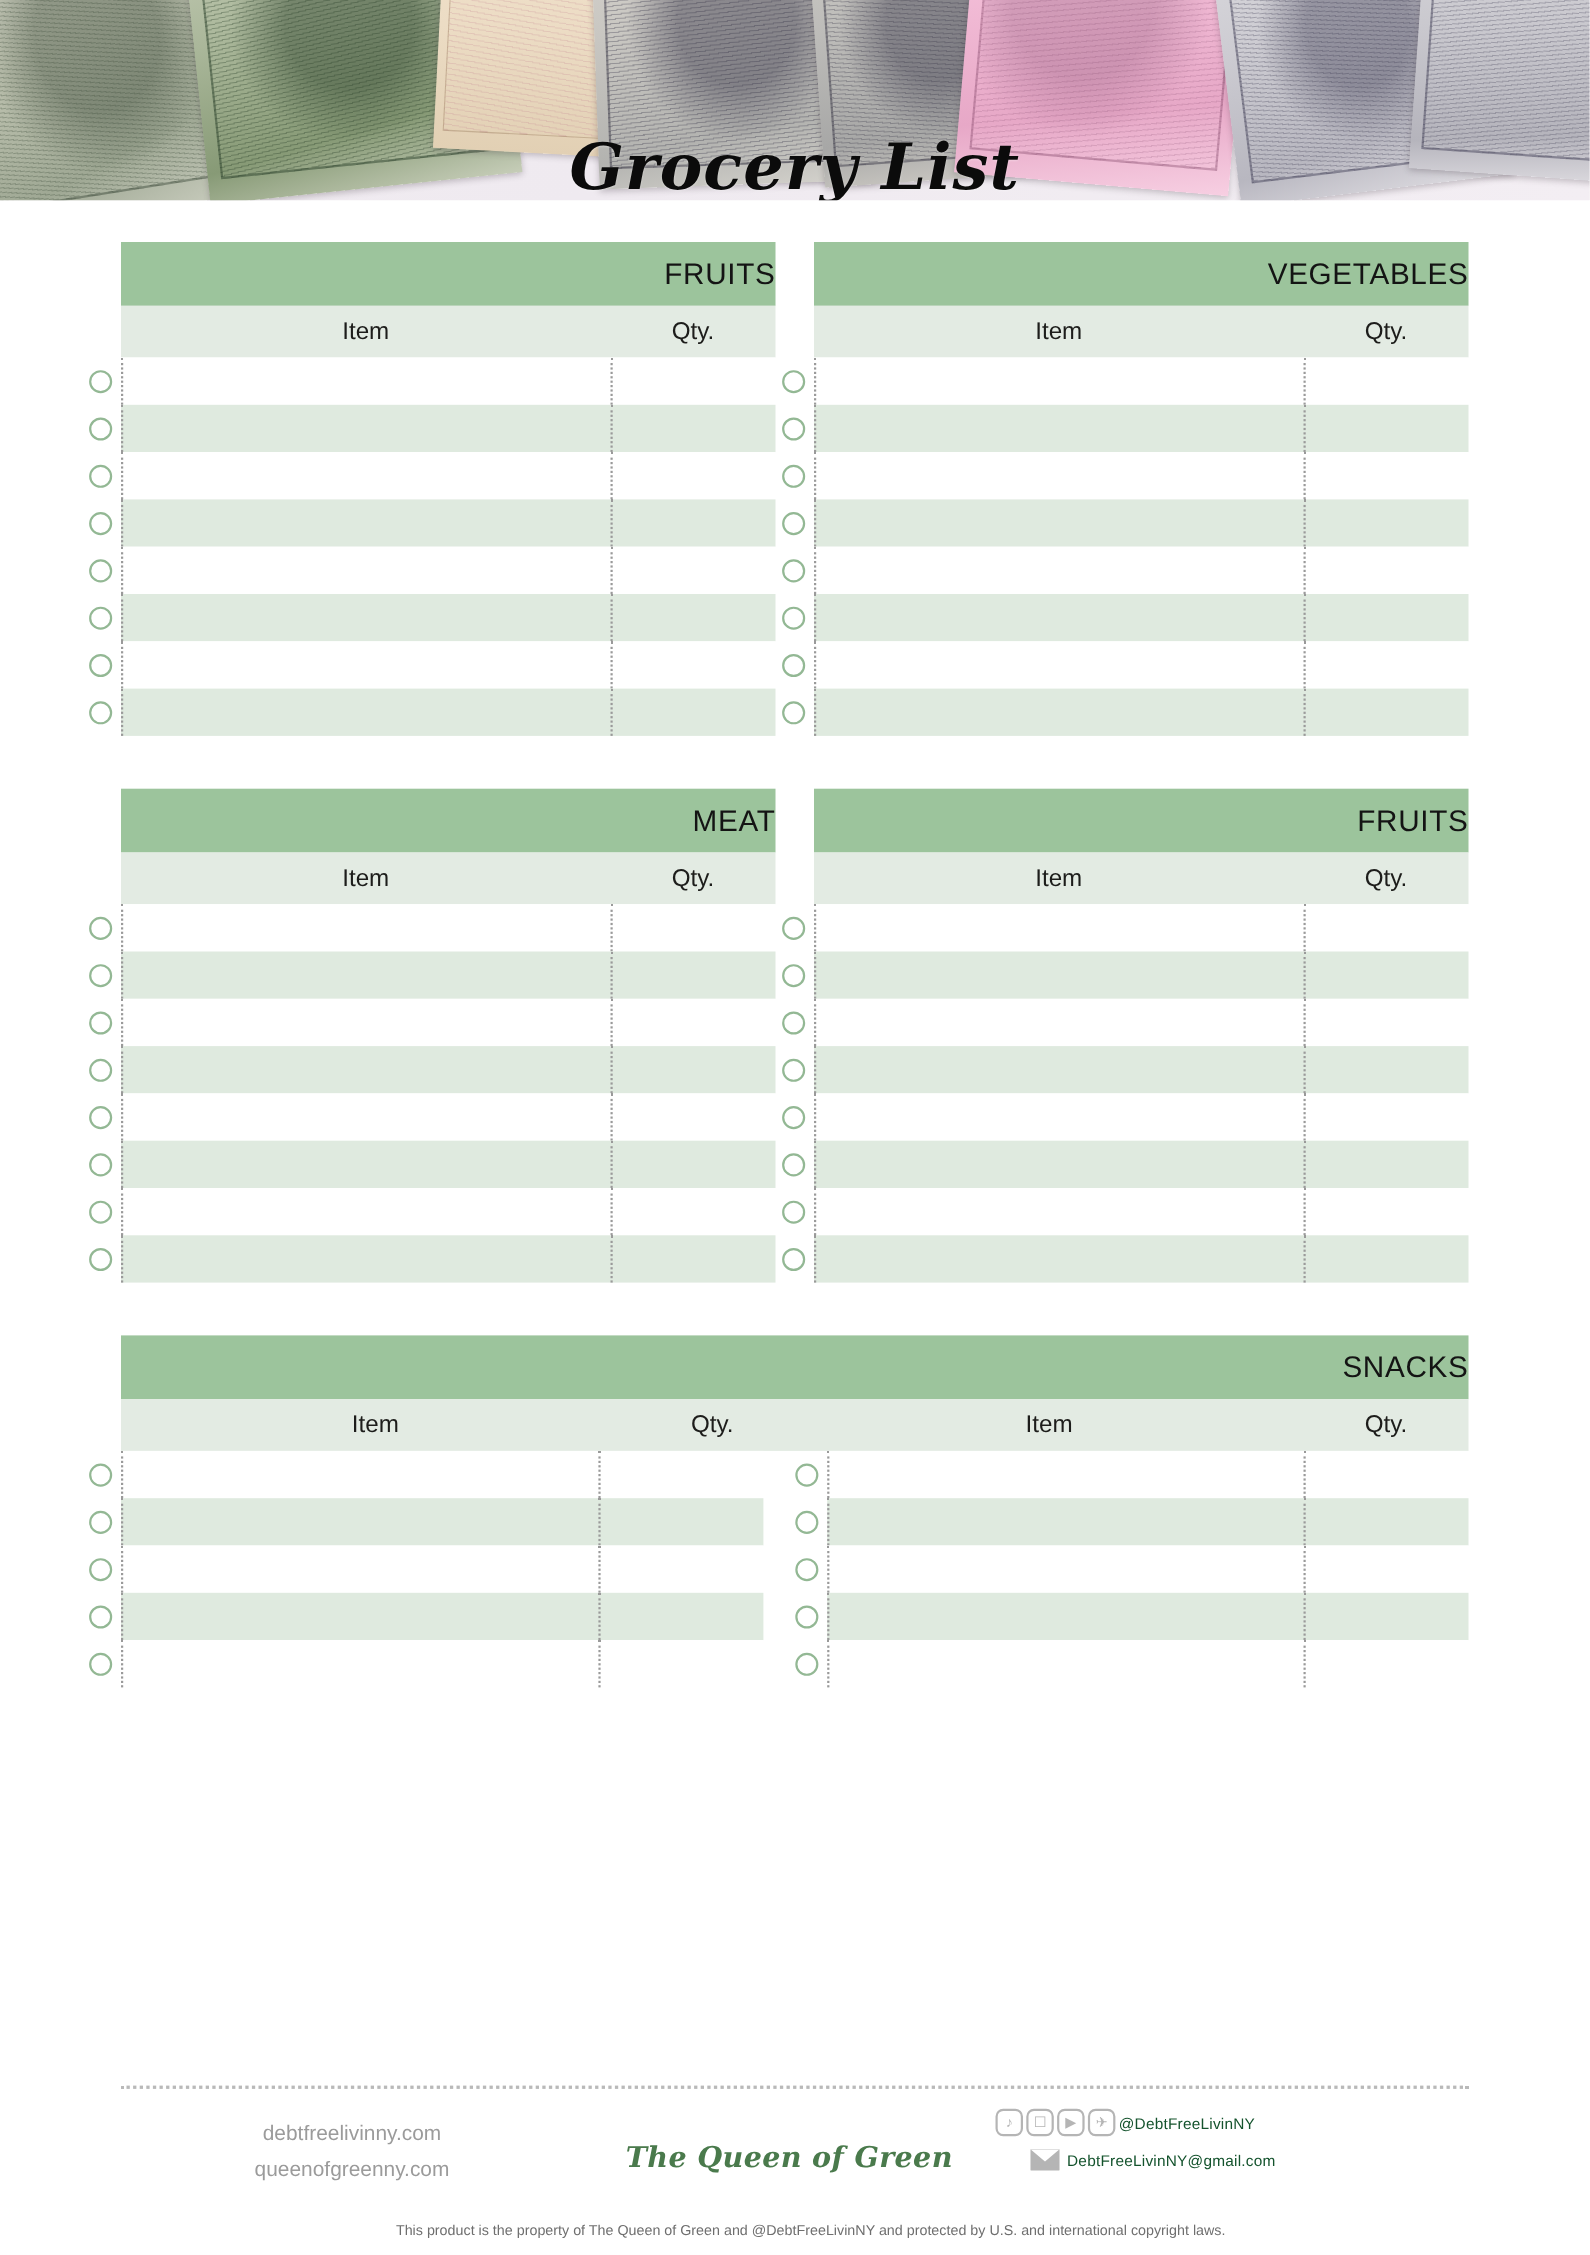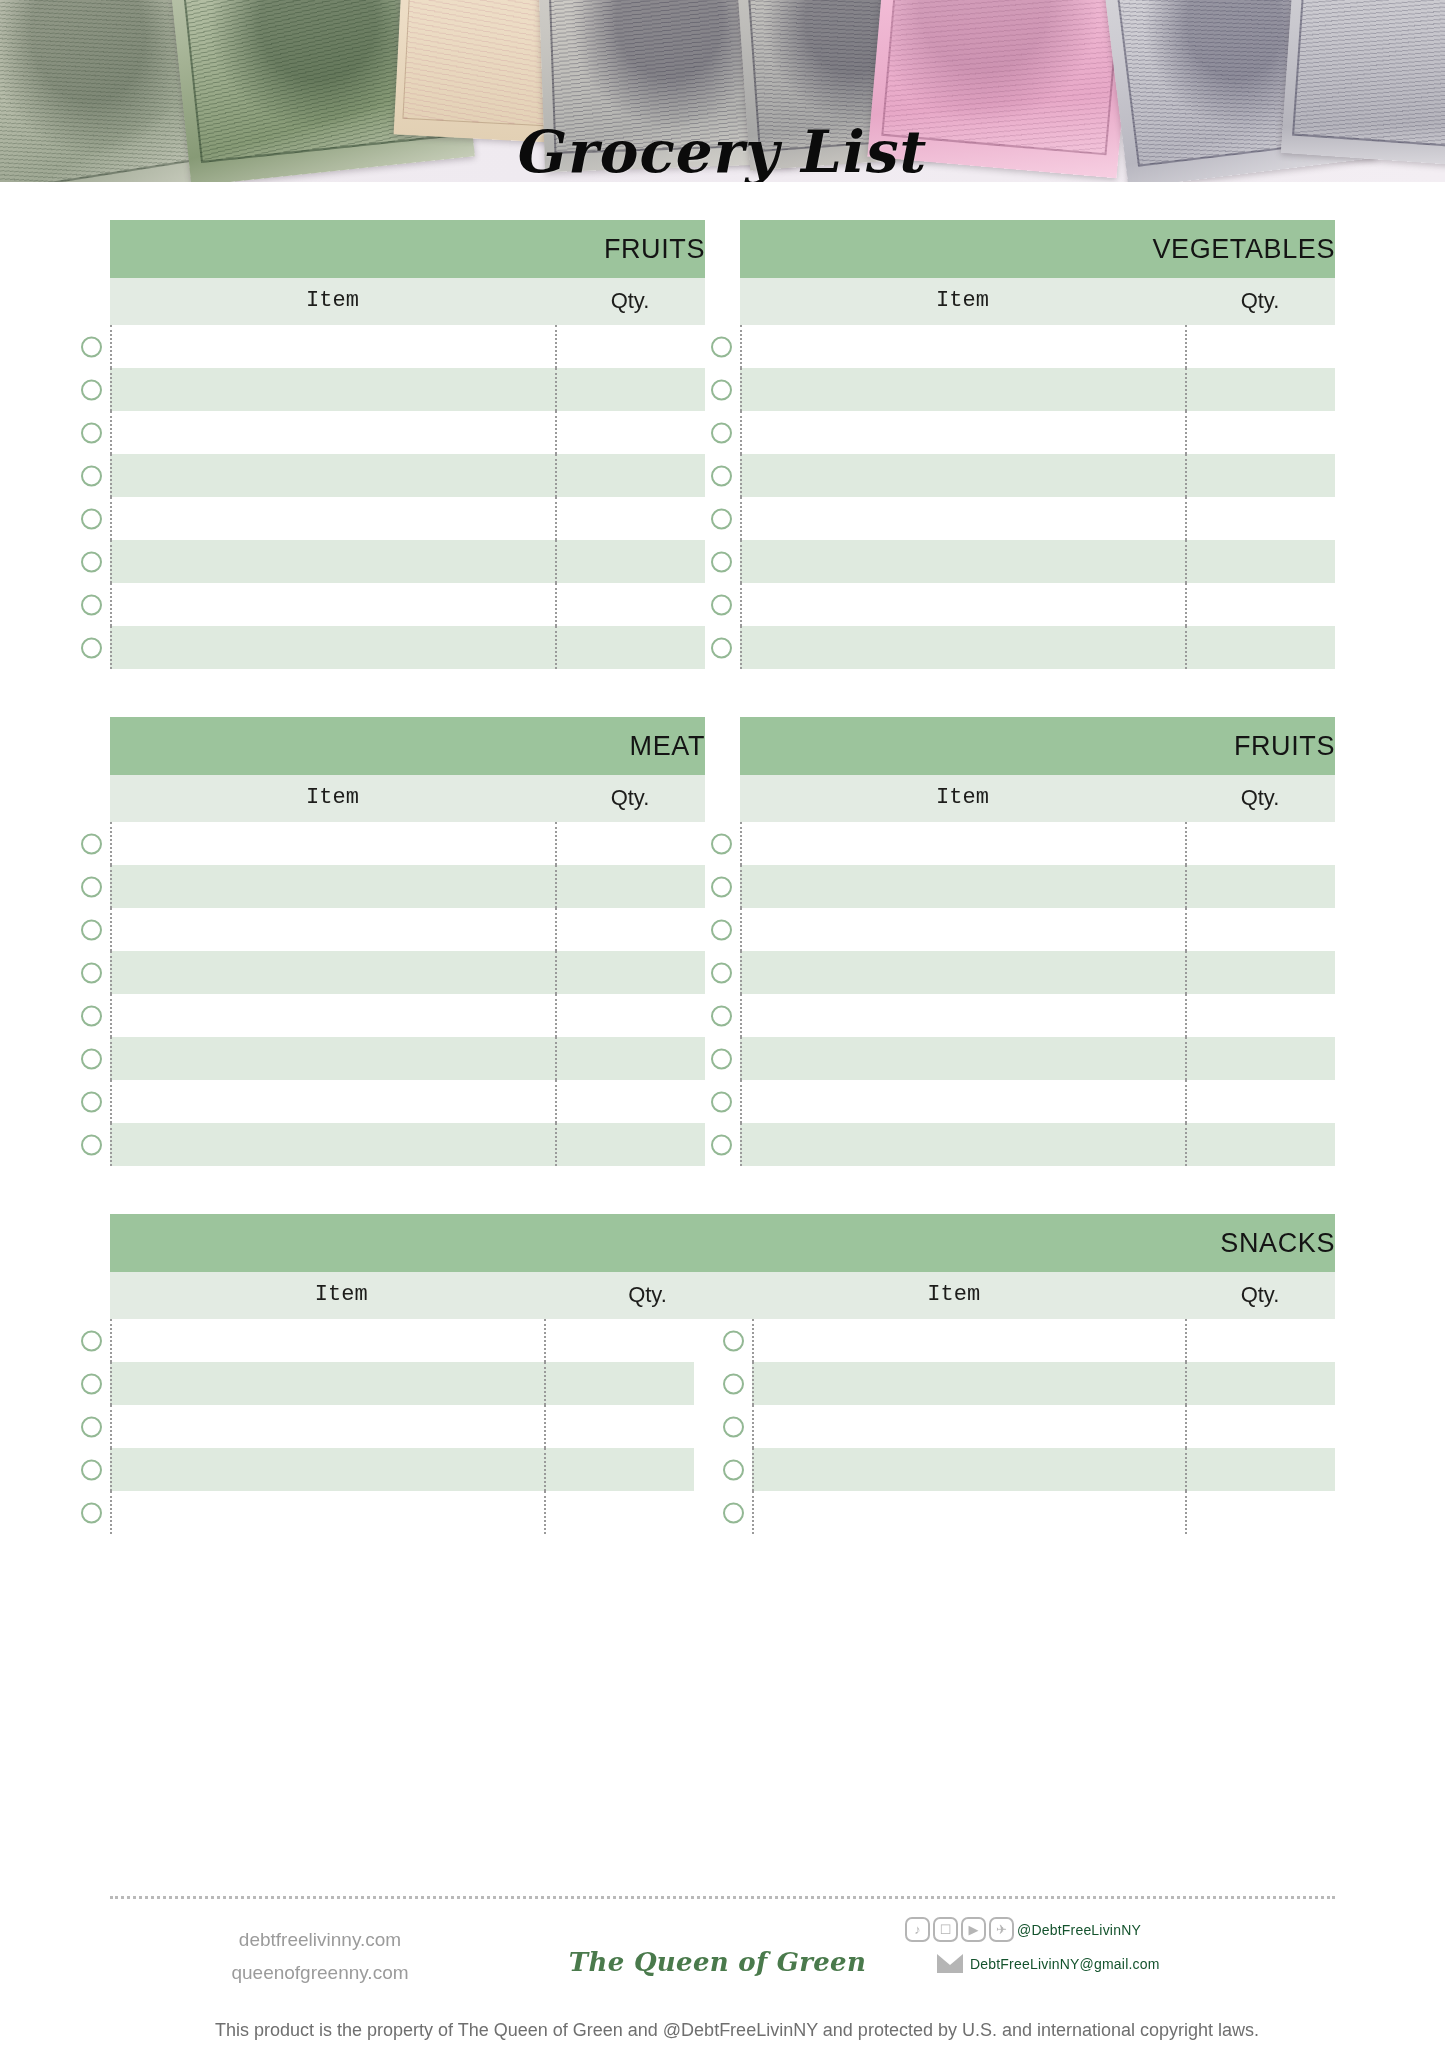--- a/index.html
+++ b/index.html
@@ -114,21 +114,21 @@
     padding:14px 0 13px 0;
     font-weight:400;
   }
   .sub-head{
     background:#e3ebe3;
     display:flex;
     font-size:22px;
     padding:10px 0 11px 0;
     color:#1d1d1b;
   }
-  .sub-head .c-item{flex:1;text-align:center;font-family:Liberation Mono, monospace;}
+  .sub-head .c-item{flex:1;text-align:center;}
   .sub-head .c-qty{width:150px;text-align:center;}
   .table.full .sub-head .c-item{flex:1;text-align:center;}
   .table.full .sub-head .c-qty{width:150px;text-align:center;}
 
   .rows{position:relative;}
   .row{
     position:relative;
     display:flex;
     align-items:center;
     height:43px;
@@ -224,21 +224,21 @@
   }
   .mail-icon:before{
     content:"";position:absolute;left:-2px;top:-2px;
     width:0;height:0;
     border-left:13px solid transparent;
     border-right:13px solid transparent;
     border-top:11px solid #ffffff;
   }
   .copyright{
     text-align:center;
-    font-size:18px;
+    font-size:13px;
     color:#6f6f6f;
     padding-top:30px;
     margin-left:29px;
   }
 </style>
 </head>
 <body>
 
 <div class="banner">
   <div class="banner-photo">

